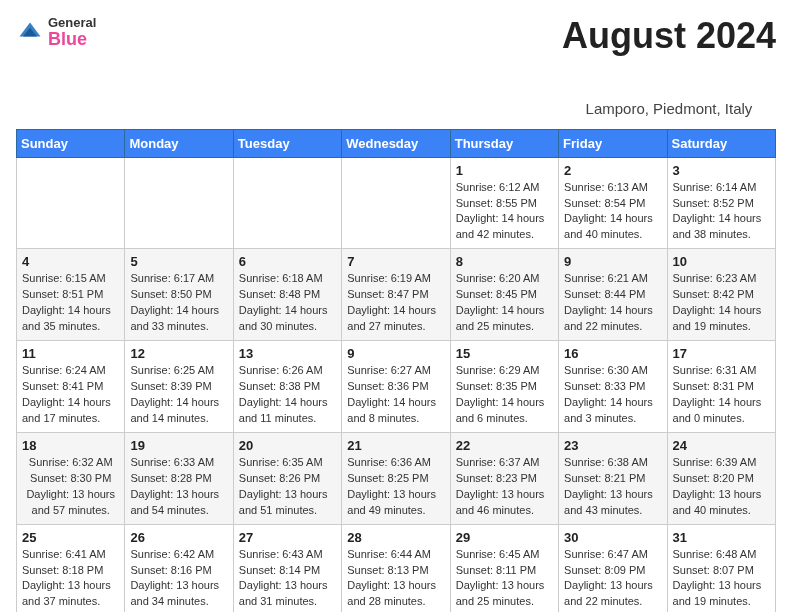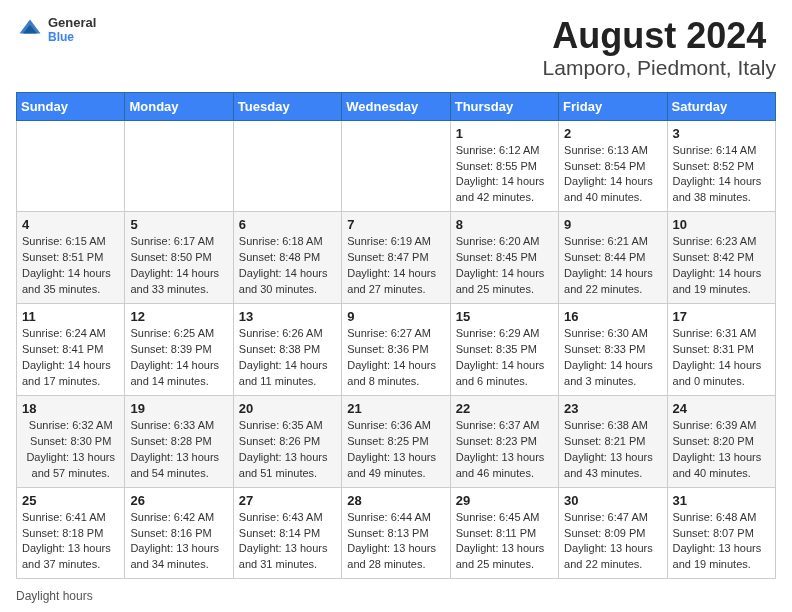--- a/index.html
+++ b/index.html
@@ -25,40 +25,41 @@
       display: flex;
       flex-direction: column;
       line-height: 1.1;
     }
     .logo-general {
       font-size: 13px;
       font-weight: bold;
       color: #333;
     }
     .logo-blue {
-      font-size: 12px;
-      font-weight: bold;
-      color: #3b82f6;
+      font-size: 18px;
+      font-weight: bold;
+      color: #ec4899;
     }
     .logo-icon {
       width: 28px;
       height: 28px;
     }
     .title-block {
       text-align: center;
     }
     .month-year {
       font-size: 36px;
       font-weight: bold;
       color: #222;
       line-height: 1.1;
     }
     .location {
-      font-size: 21px;
+      font-size: 15px;
       color: #444;
+      margin-top: 44px;
     }
     table {
       width: 100%;
       border-collapse: collapse;
       font-size: 11px;
     }
     thead tr th {
       background-color: #3b82f6;
       color: #fff;
       padding: 6px 4px;

